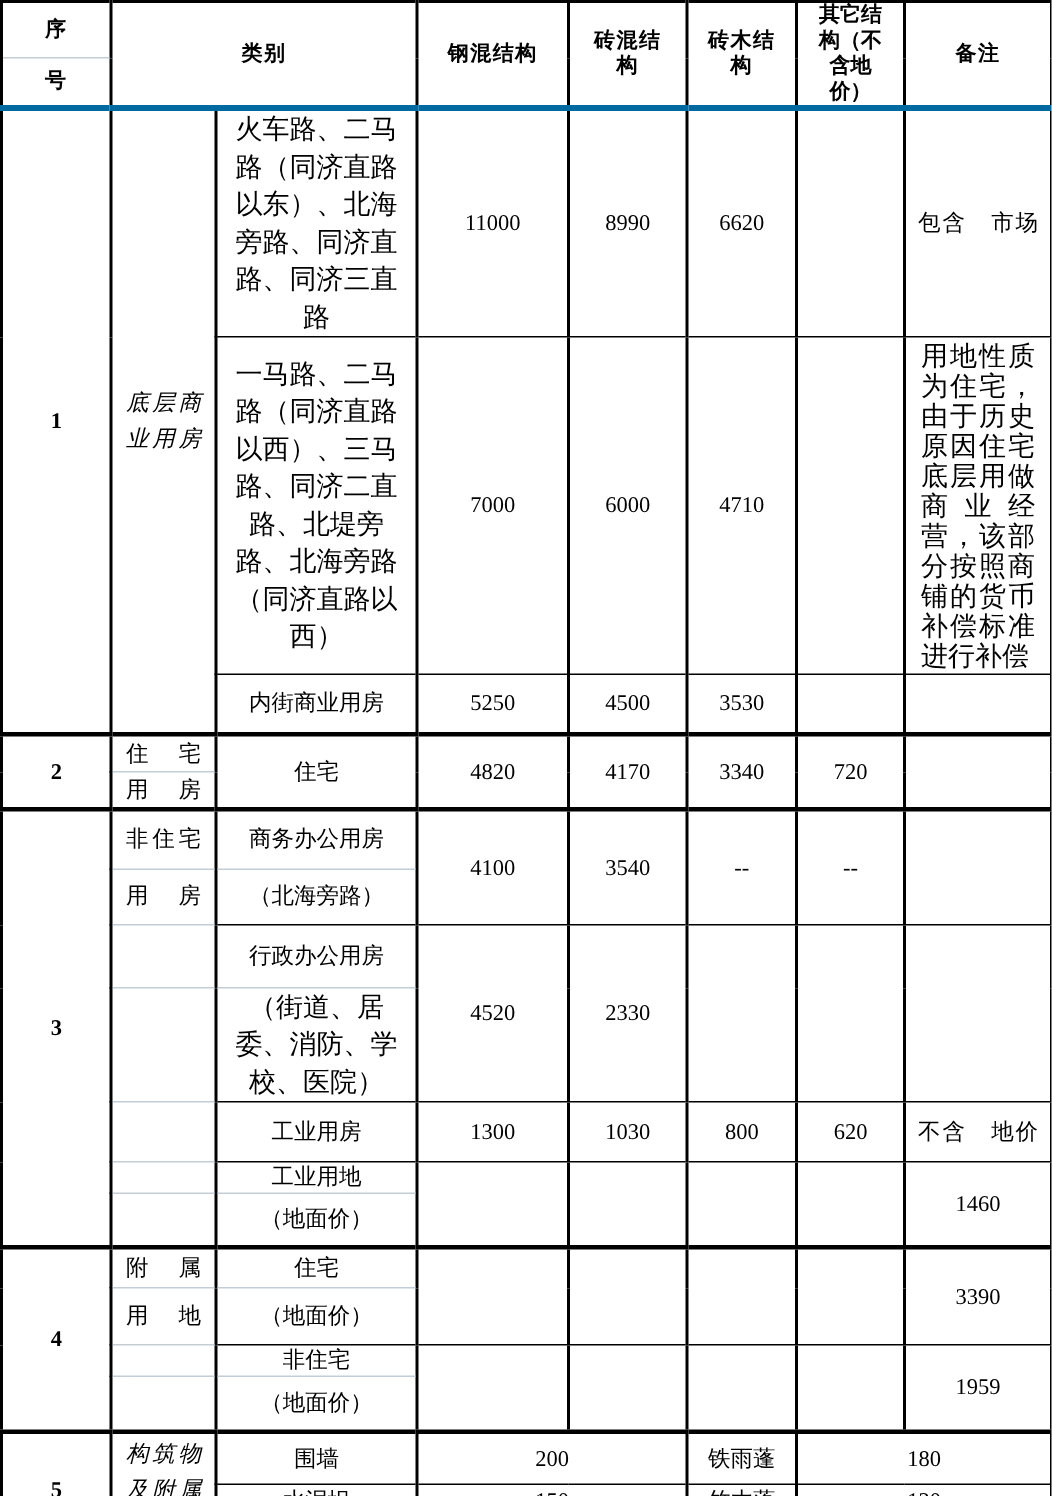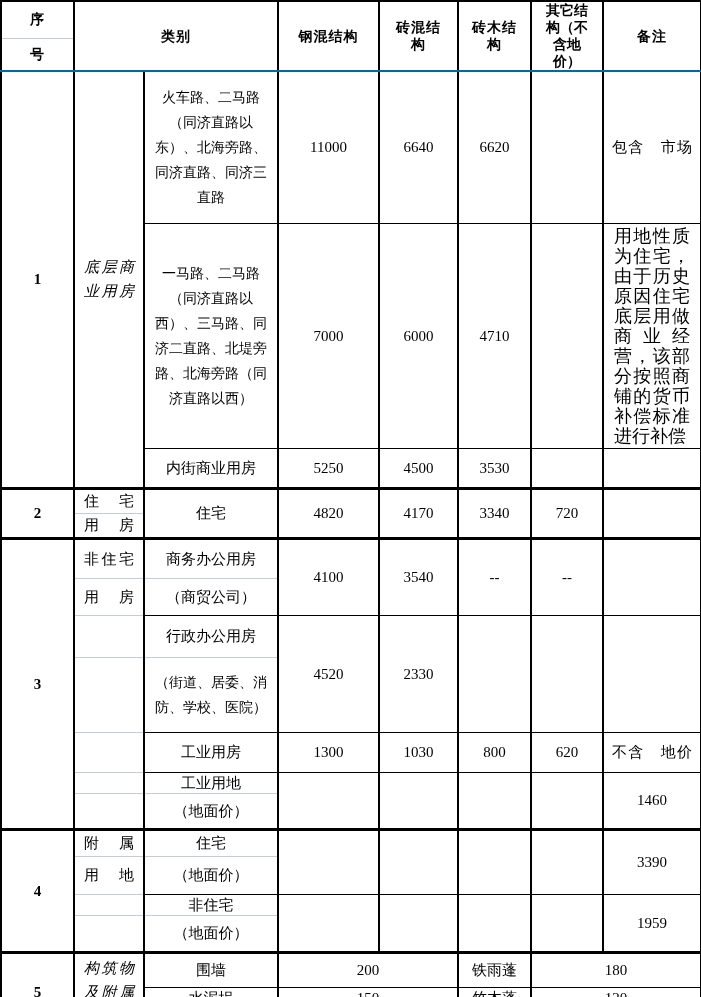--- a/index.html
+++ b/index.html
@@ -25,21 +25,21 @@
     text-align: center;
     vertical-align: middle;
     padding: 0 4px;
     font-size: 15px;
     line-height: 20px;
     overflow: hidden;
     word-break: normal;
   }
   
   td.bbl { border-bottom: 1px solid #c3cdd6; }   
-  td.bb2 { border-bottom: 2px solid #0369a1; }
+  td.bb2 { border-bottom: 4px solid #0369a1; }
   td.bb3 { border-bottom: 3px solid #000; }
   
   td.hdr {
     font-weight: bold;
     font-size: 14px;
     line-height: 17px;
     letter-spacing: 1px;
     padding: 0 6px;
   }
   td.hdr-bc { padding: 0 12px; border-radius: 25px; }
@@ -50,21 +50,21 @@
   
   td.cat { padding: 0 9px; }
   .jspan {
     display: block;
     text-align: justify;
     text-align-last: justify;
   }
   .lh24 { line-height: 24px; font-style: italic; }
   
   td.roads {
-    font-size: 14px;
+    font-size: 18px;
     line-height: 25px;
     padding: 0 5px;
   }
   td.remark-long {
     font-size: 18px;
     line-height: 20px;
     padding: 2px 10px;
     text-align: justify;
   }
   td.pair {
@@ -102,21 +102,21 @@
     <td class="hdr bb2">号</td>
   </tr>
 
   <tr style="height:152px">
     <td class="num bb3" rowspan="3">1</td>
     <td class="cat bb3" rowspan="3">
           <span class="jspan lh24">底层商业用房</span>
         </td>
     <td class="roads">火车路、二马路（同济直路以东）、北海旁路、同济直路、同济三直路</td>
     <td>11000</td>
-    <td>6640</td>
+    <td>8990</td>
     <td>6620</td>
     <td></td>
     <td class="pair">包含　市场</td>
   </tr>
   <tr style="height:208px">
     <td class="roads">一马路、二马路（同济直路以西）、三马路、同济二直路、北堤旁路、北海旁路（同济直路以西）</td>
     <td>7000</td>
     <td>6000</td>
     <td>4710</td>
     <td></td>
@@ -158,21 +158,21 @@
     <td rowspan="2">4100</td>
     <td rowspan="2">3540</td>
     <td rowspan="2">--</td>
     <td rowspan="2">--</td>
     <td rowspan="2"></td>
   </tr>
   <tr style="height:37px">
     <td class="cat bbl">
           <span class="jspan">用房</span>
         </td>
-    <td>（商贸公司）</td>
+    <td>（北海旁路）</td>
   </tr>
   <tr style="height:42px">
     <td class="bbl"></td>
     <td class="bbl">行政办公用房</td>
     <td rowspan="2">4520</td>
     <td rowspan="2">2330</td>
     <td rowspan="2"></td>
     <td rowspan="2"></td>
     <td rowspan="2"></td>
   </tr>

